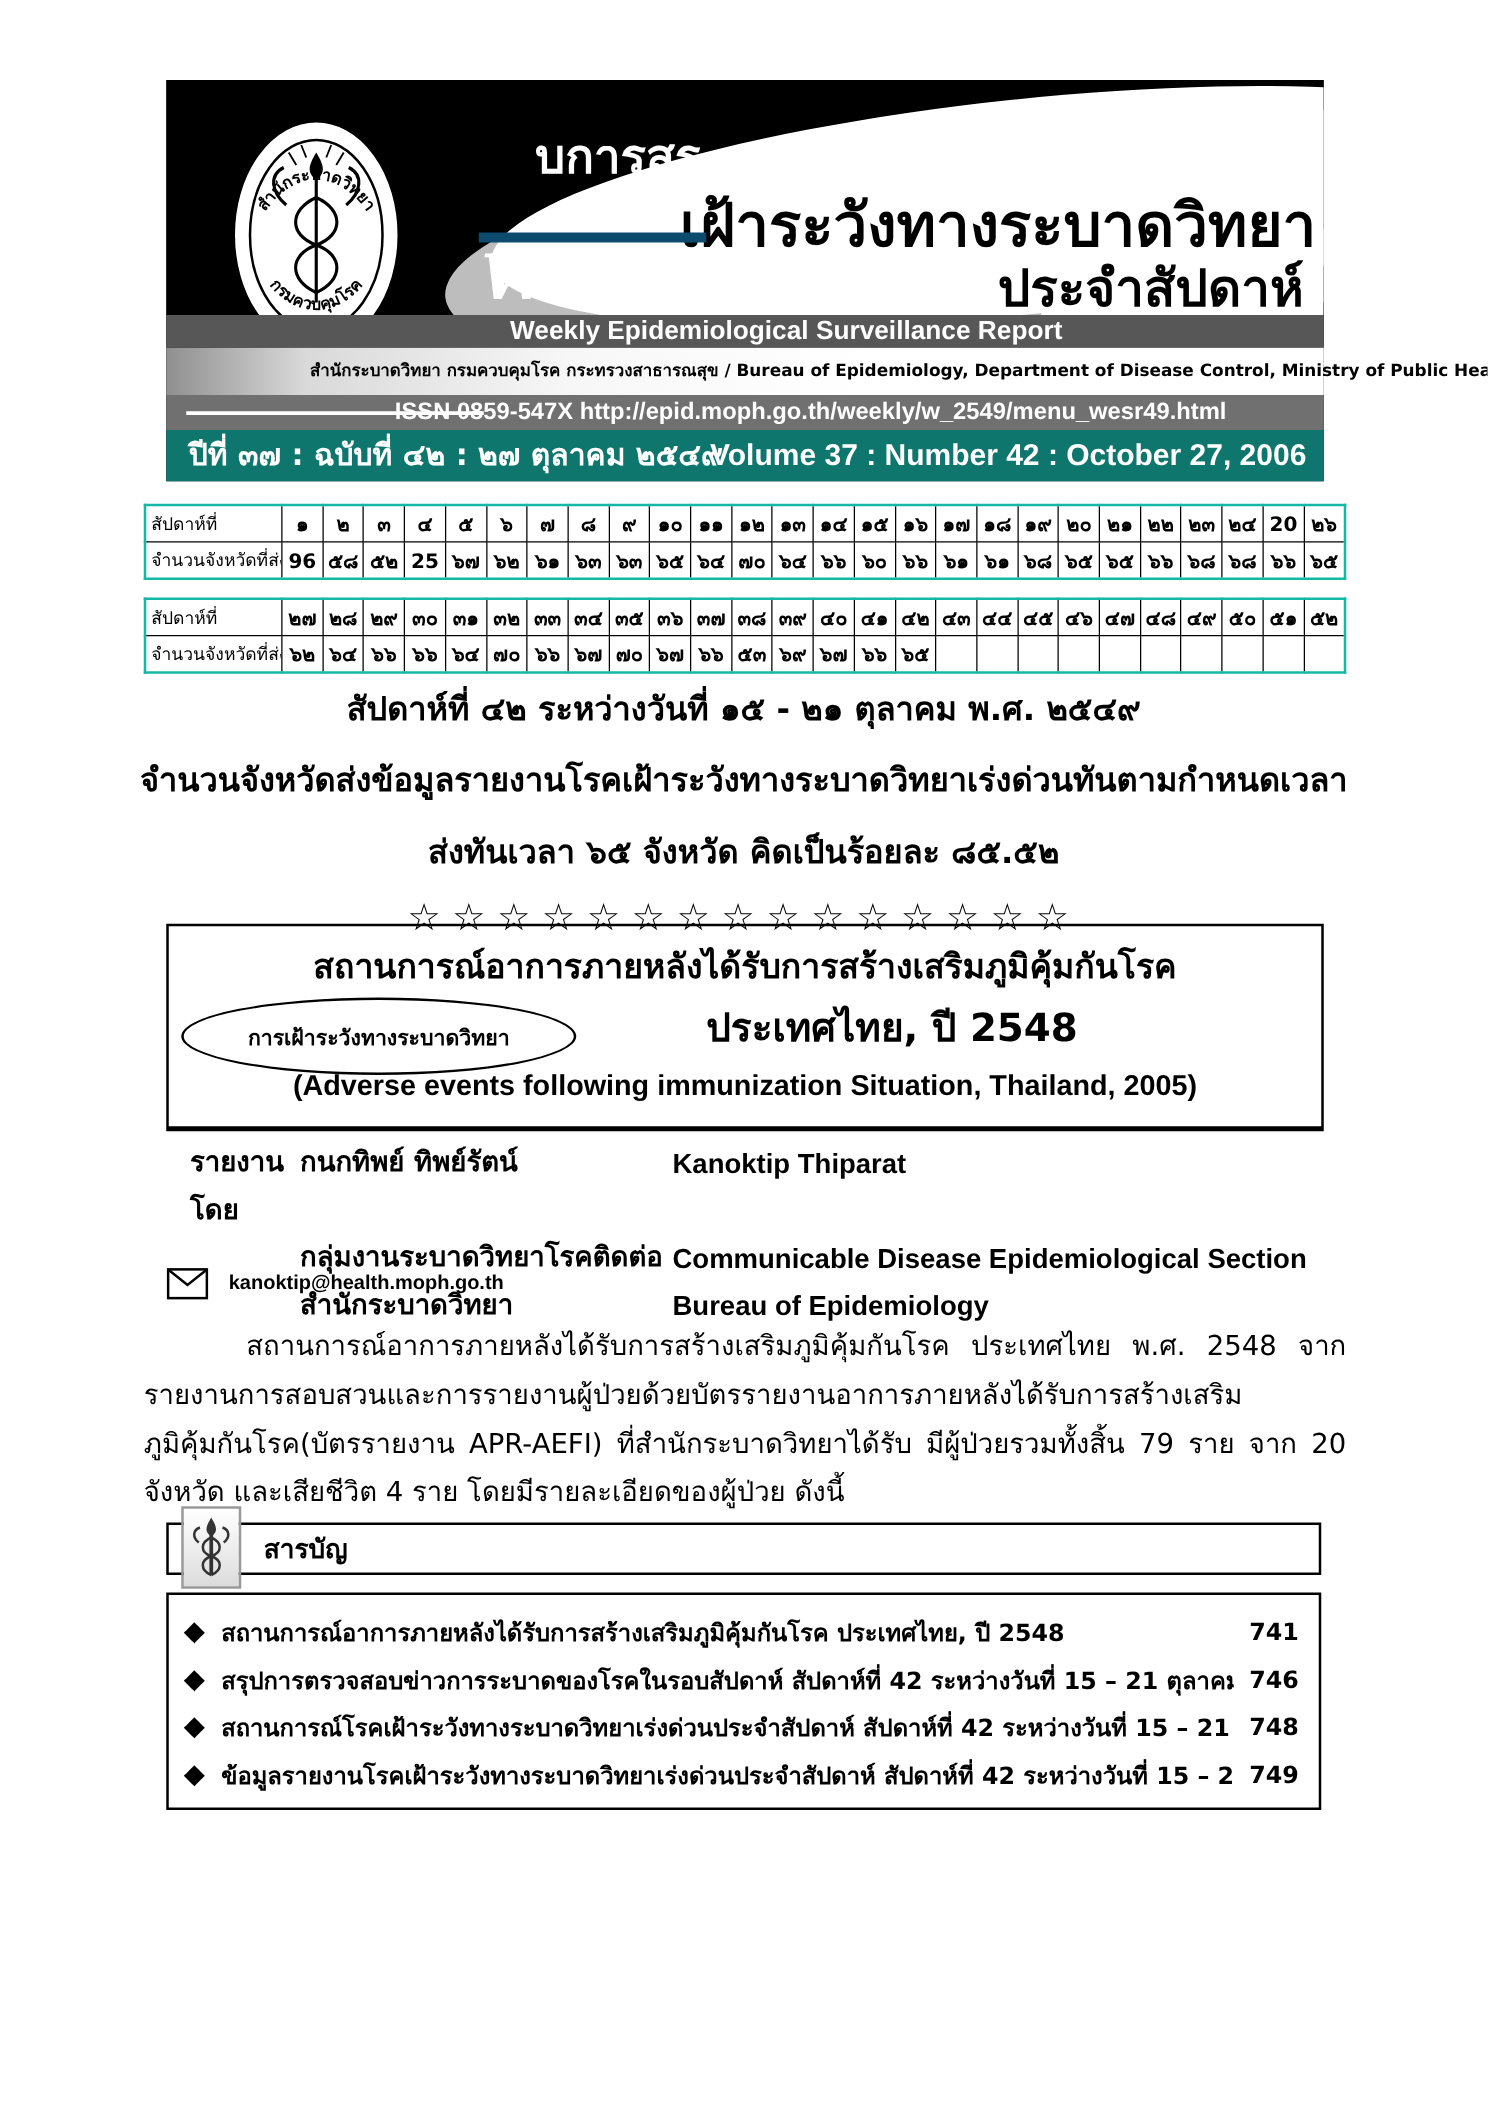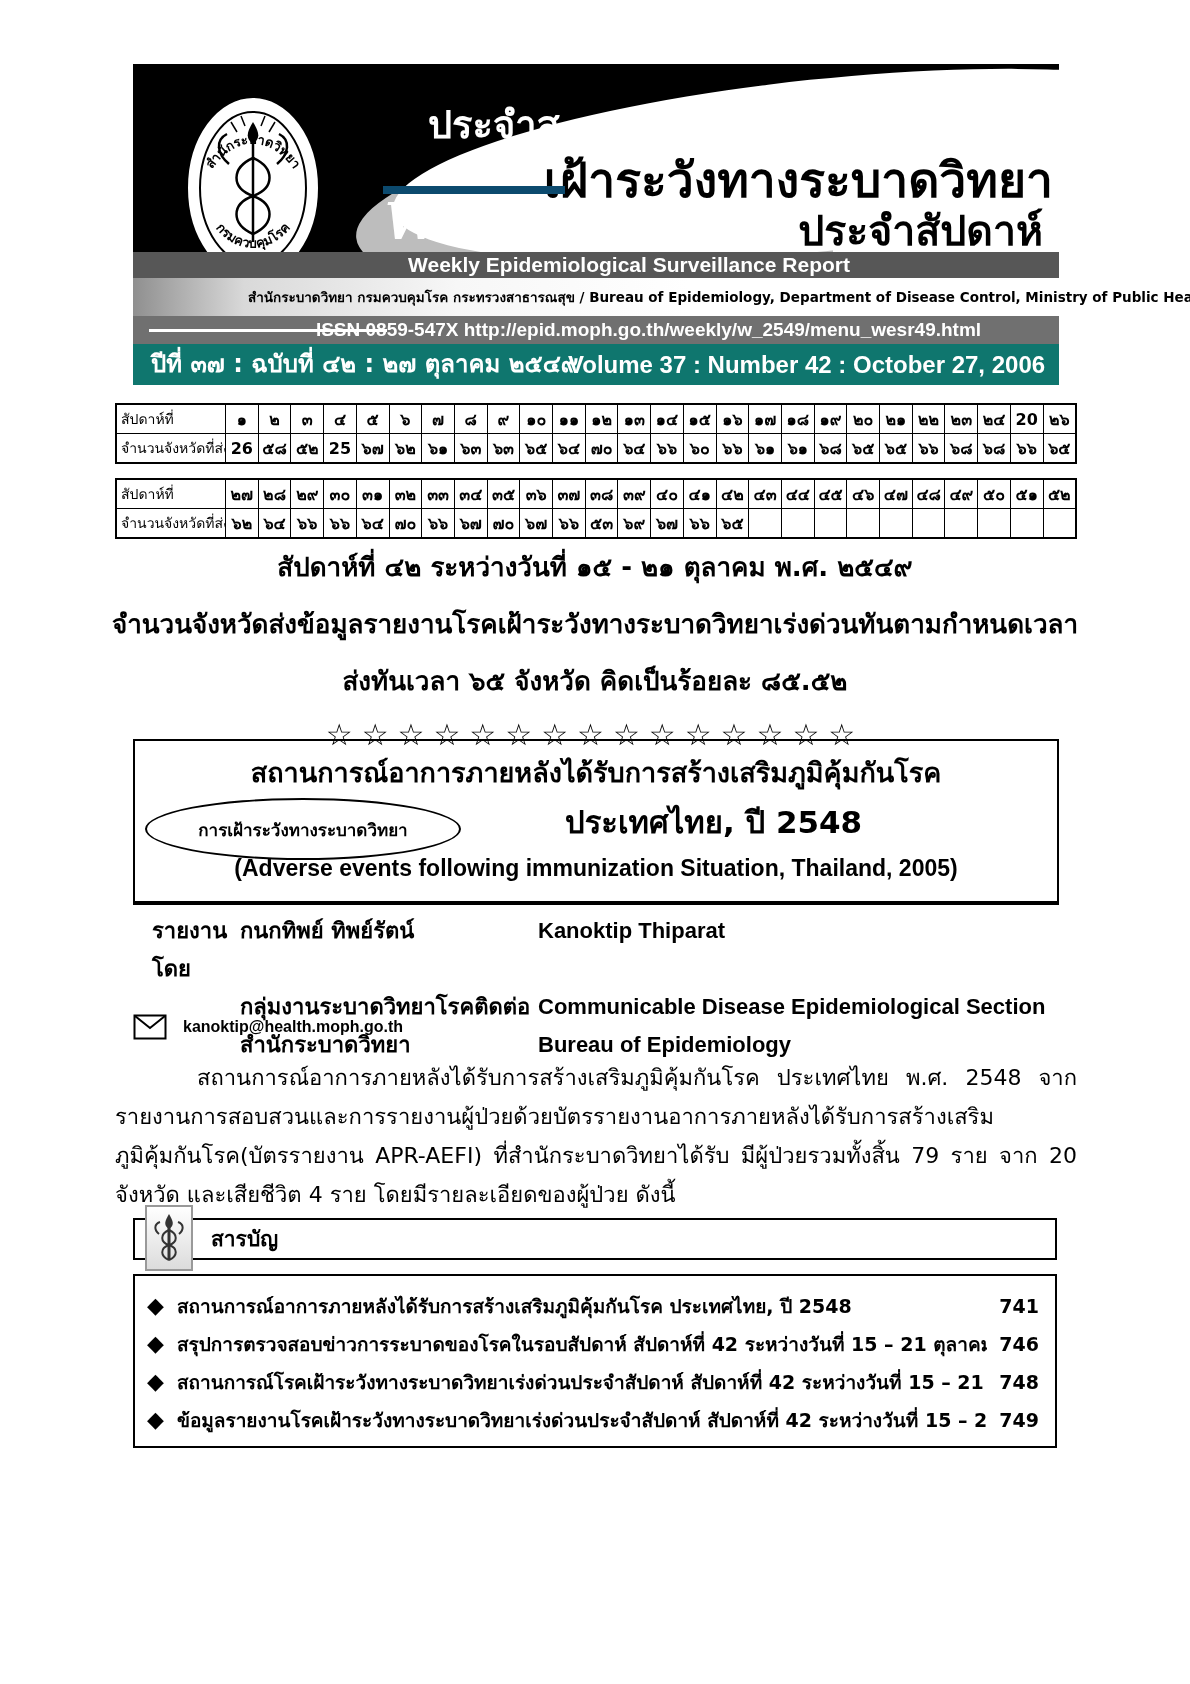--- a/index.html
+++ b/index.html
@@ -32,21 +32,21 @@
     padding-left:115px;box-sizing:border-box;z-index:1;white-space:nowrap;}
   .issn-bar{position:absolute;top:252px;left:0;width:926px;height:28px;background:#707070;color:#fff;
     font-family:"Liberation Sans",sans-serif;font-weight:bold;font-size:19px;line-height:28px;text-align:center;
     padding-left:105px;box-sizing:border-box;z-index:4;white-space:nowrap;}
   .issn-rule{position:absolute;left:16px;top:13px;width:238px;height:3px;background:#fff;}
   .volume-bar{position:absolute;top:280px;left:0;width:926px;height:41px;background:#0f766e;color:#fff;line-height:41px;z-index:4;}
   .volume-th{position:absolute;left:18px;font-size:24px;font-weight:bold;white-space:nowrap;}
   .volume-en{position:absolute;left:435px;font-size:24px;font-weight:bold;font-family:"Liberation Sans",sans-serif;white-space:nowrap;}
   
   .tables{position:absolute;left:115px;top:403px;width:962px;}
-  table.sub{border-collapse:collapse;table-layout:fixed;width:962px;margin-bottom:14px;border:2px solid #000000;}
+  table.sub{border-collapse:collapse;table-layout:fixed;width:962px;margin-bottom:14px;border:2px solid #14b8a6;}
   table.sub td{border:1.5px solid #000;height:28px;text-align:center;font-weight:bold;font-size:16px;padding:0;overflow:hidden;white-space:nowrap;}
   table.sub td.lbl{width:104px;text-align:left;padding-left:4px;font-weight:normal;font-size:14px;}
   
   .summary{position:absolute;left:0;top:546px;width:1190px;text-align:center;font-weight:bold;}
   .summary .ln{font-size:26px;margin:0 0 16px 0;}
   .summary .stars{font-size:30px;letter-spacing:9px;margin-top:2px;}
   
   .article-box{position:absolute;left:133px;top:739px;width:926px;height:166px;border:2px solid #000;border-bottom-width:4px;box-sizing:border-box;}
   .article-title{margin-top:10px;text-align:center;font-size:27px;font-weight:bold;}
   .badge{position:absolute;left:10px;top:57px;width:316px;height:62px;border:2px solid #000;border-radius:50%;
@@ -113,21 +113,21 @@
         </g>
         <path d="M70,30 C64,40 62,46 70,52 C78,46 76,40 70,30 Z" fill="#000"></path>
         <g stroke="#000" stroke-width="1.5">
           <line x1="54" y1="40" x2="48" y2="30"></line>
             <line x1="86" y1="40" x2="92" y2="30"></line>
           <line x1="62" y1="34" x2="58" y2="24"></line>
             <line x1="78" y1="34" x2="82" y2="24"></line>
         </g>
       </svg>
     </div>
-    <span class="report-word">ประจำส</span>
+    <span class="report-word">บการสร</span>
     <div class="title-main">เฝ้าระวังทางระบาดวิทยา</div>
     <div class="wesr">WESR</div>
     <div class="title-sub">ประจำสัปดาห์</div>
   </div>
   <div class="weekly-bar">Weekly Epidemiological Surveillance Report</div>
   <div class="bureau-line">สำนักระบาดวิทยา กรมควบคุมโรค กระทรวงสาธารณสุข  /  Bureau of Epidemiology, Department of Disease Control, Ministry of Public Health.</div>
   <div class="issn-bar">
     <span class="issn-rule"></span>
     <span>ISSN 0859-547X   http://epid.moph.go.th/weekly/w_2549/menu_wesr49.html</span>
   </div>
@@ -164,21 +164,21 @@
           <td>๒๐</td>
           <td>๒๑</td>
           <td>๒๒</td>
           <td>๒๓</td>
           <td>๒๔</td>
           <td>20</td>
           <td>๒๖</td>
         </tr>
         <tr>
           <td class="lbl">จำนวนจังหวัดที่ส่ง</td>
-          <td>26</td>
+          <td>96</td>
           <td>๕๘</td>
           <td>๕๒</td>
           <td>25</td>
           <td>๖๗</td>
           <td>๖๒</td>
           <td>๖๑</td>
           <td>๖๓</td>
           <td>๖๓</td>
           <td>๖๕</td>
           <td>๖๔</td>

